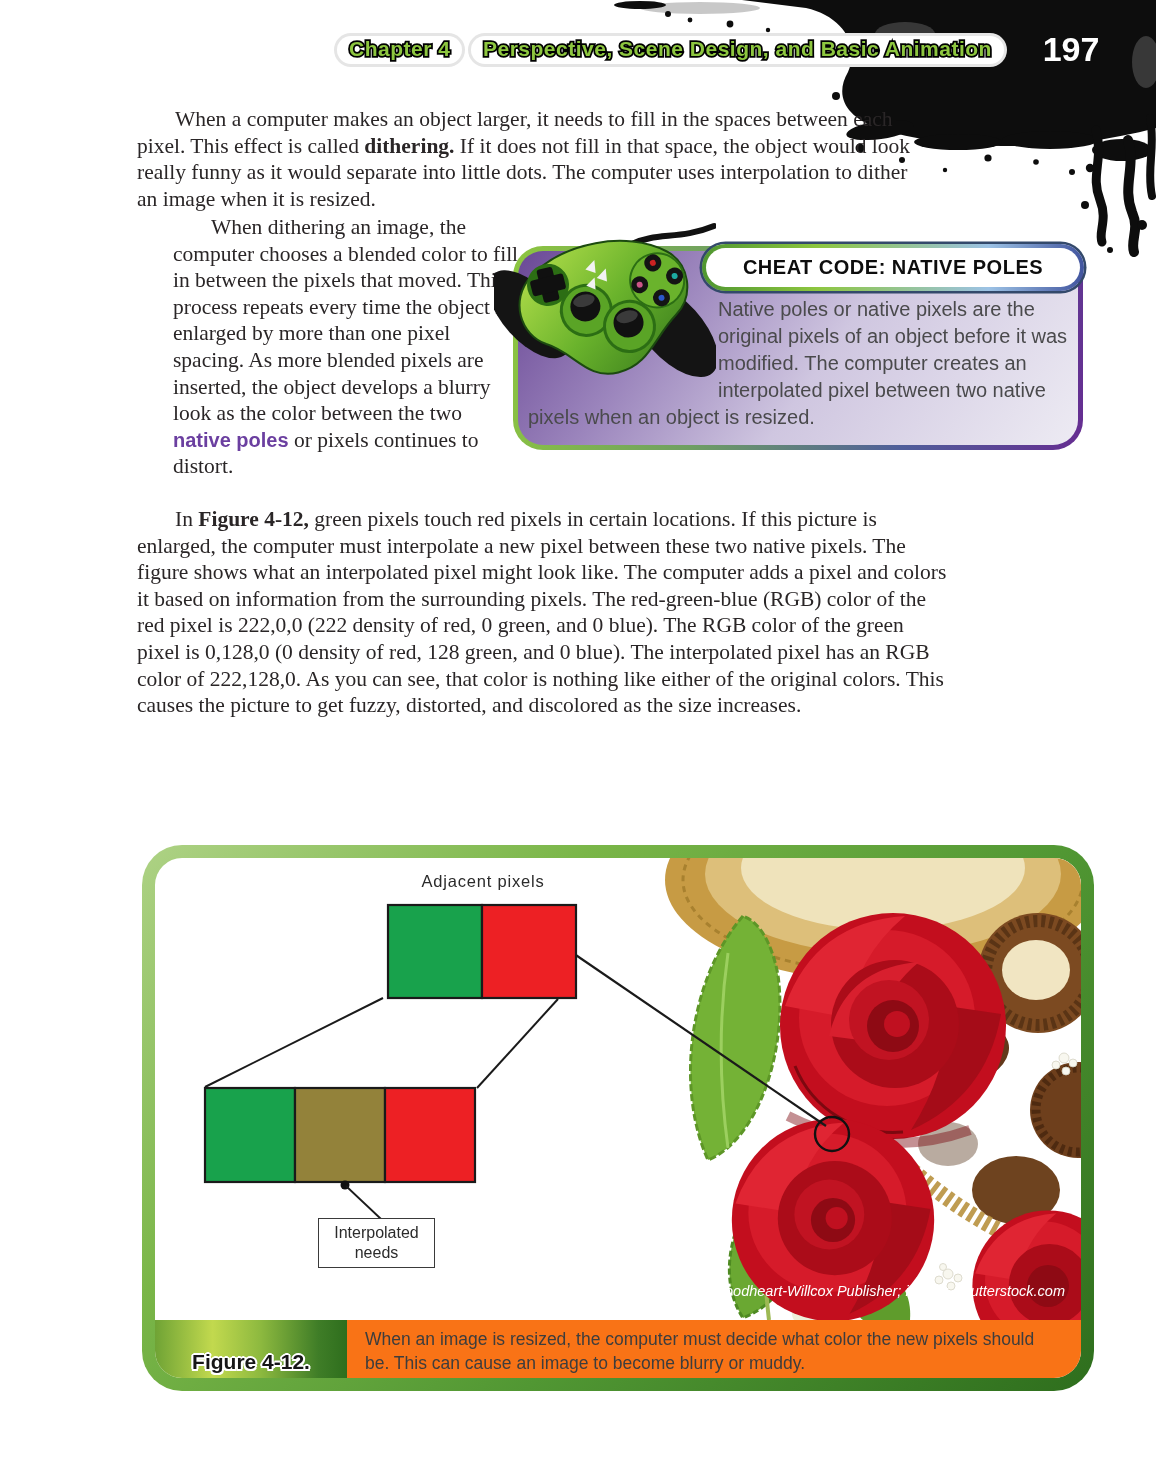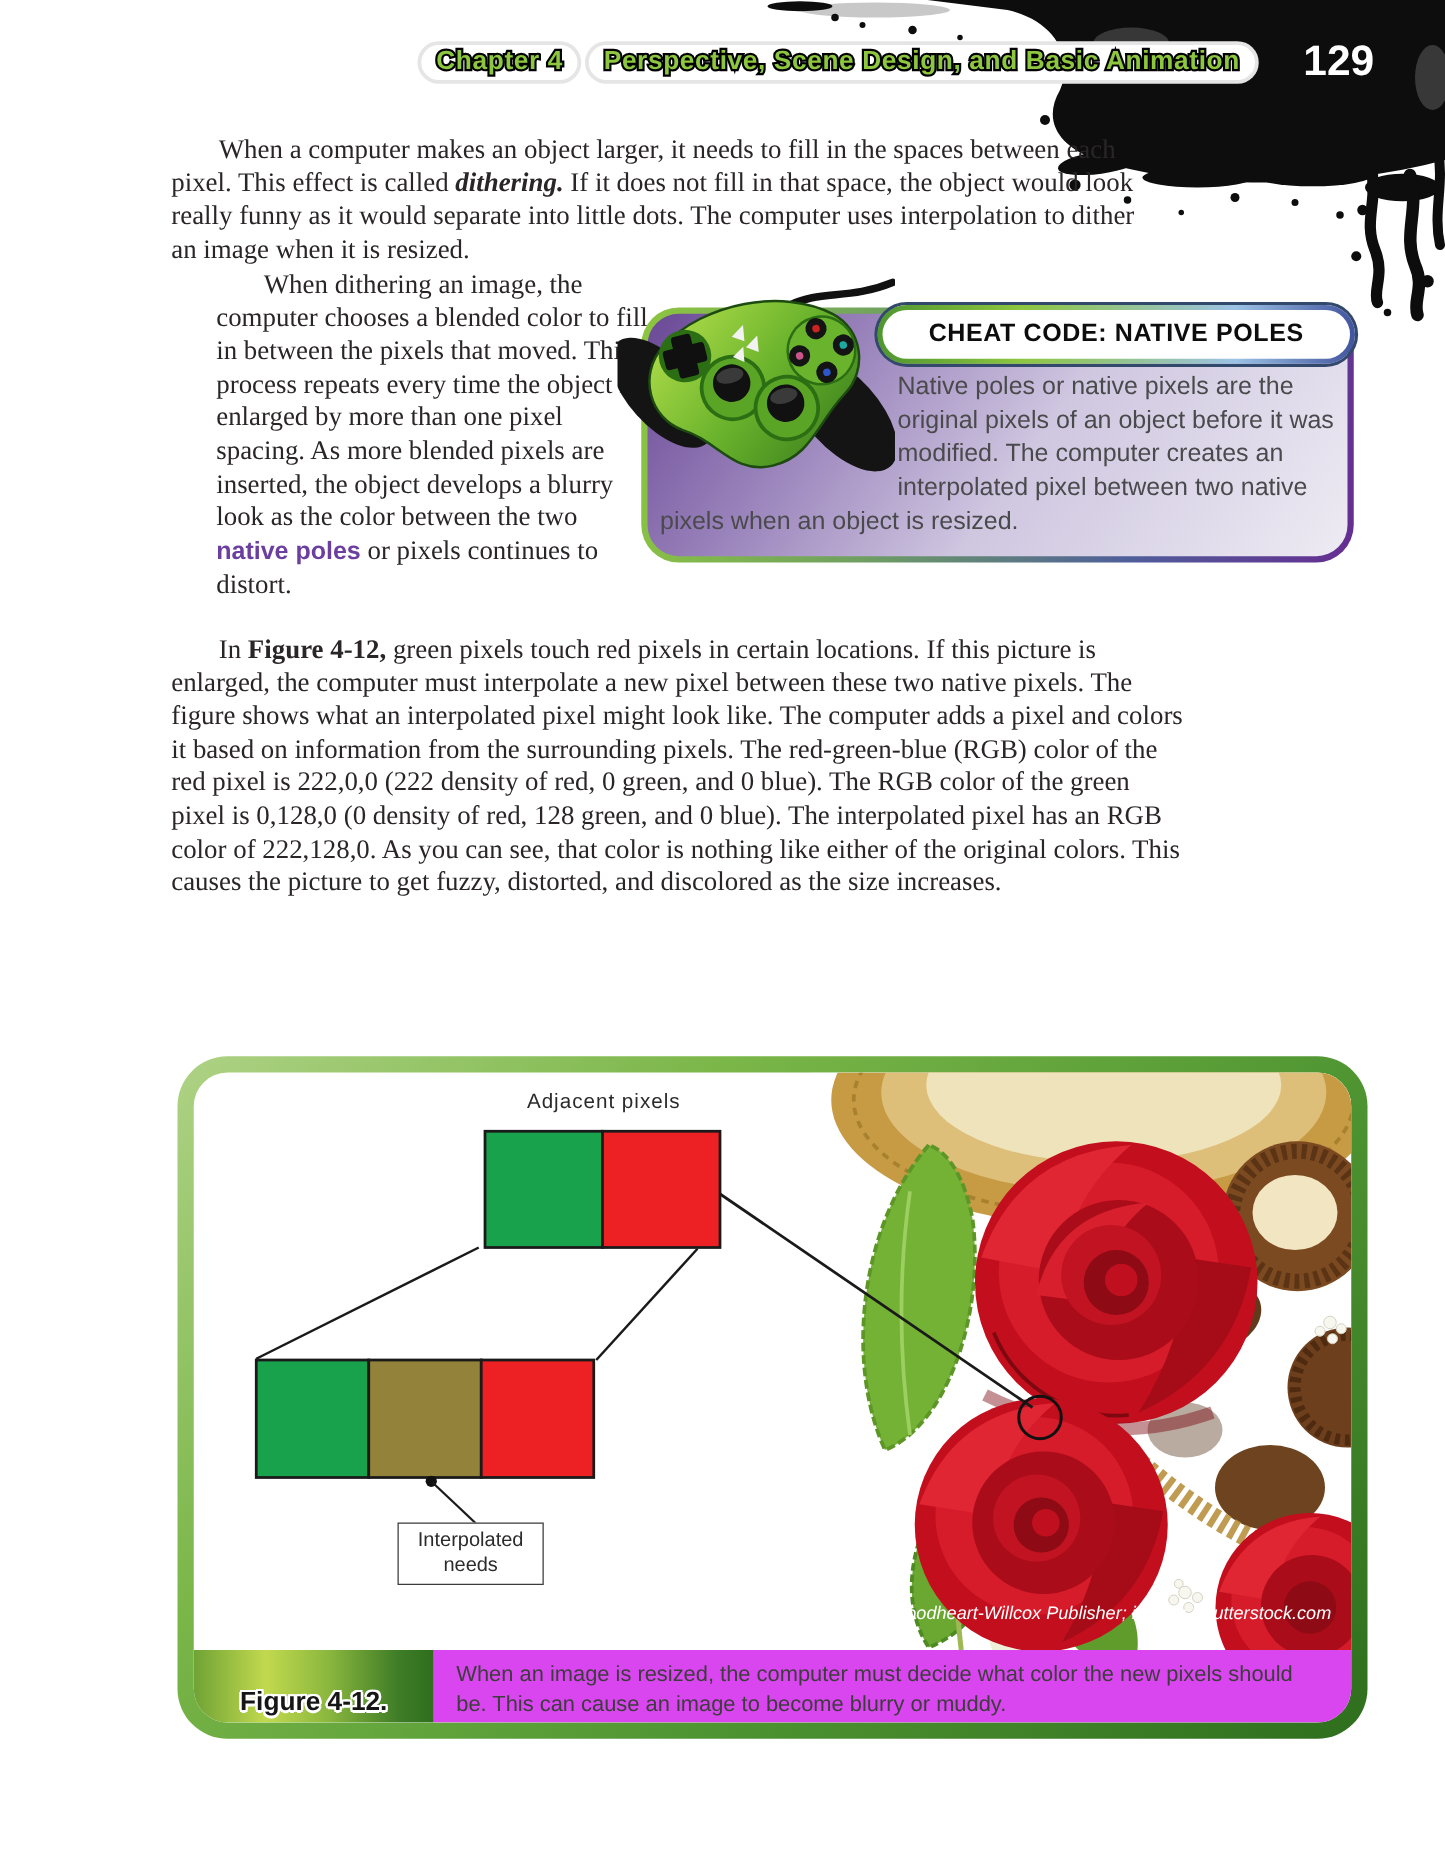--- a/index.html
+++ b/index.html
@@ -14,21 +14,21 @@
   .hdr-pill .txt{font-family:"Liberation Sans",sans-serif;font-weight:800;font-size:21px;
                  color:#8dc63f;-webkit-text-stroke:3.5px #000;paint-order:stroke fill;letter-spacing:.5px;white-space:nowrap;}
   .pill-chapter{left:334px;top:33px;}
   .pill-title{left:468px;top:33px;}
   
   .para{position:absolute;font-size:21.5px;line-height:26.6px;text-align:left;}
   .para .indent{display:inline-block;width:38px;}
   .p1{left:137px;top:106px;width:786px;}
   .p2{left:137px;top:214px;width:352px;margin-left:36px;}
   .p3{left:137px;top:506px;width:812px;}
-  .bi{font-weight:bold;font-style:italic;}
+  .bi{font-weight:bold;}
   .b{font-weight:bold;}
   .term-purple{font-weight:bold;color:#6b3fa0;font-family:"Liberation Sans",sans-serif;font-size:20px;}
   
   .cheat-outer{position:absolute;left:513px;top:246px;width:570px;height:204px;border-radius:30px;
                background:linear-gradient(100deg,#8dc63f 0%,#6f9f62 35%,#4f5e9a 70%,#662d91 100%);
                padding:5px;box-sizing:border-box;z-index:1;}
   .cheat-inner{width:100%;height:100%;border-radius:25px;
                background:linear-gradient(125deg,#6a4896 0%,#9c86bd 28%,#cfc6e0 55%,#edebf3 100%);}
   .cheat-title-pill{position:absolute;left:702px;top:244px;width:382px;height:47px;border-radius:24px;
                     background:linear-gradient(90deg,#4f9630,#8dc63f 30%,#9cc2e5 75%,#41549e 100%);
@@ -52,21 +52,21 @@
               border:1.5px solid #3a3a3a;z-index:4;display:flex;align-items:center;justify-content:center;text-align:center;
               font-family:"Liberation Sans",sans-serif;font-size:16px;line-height:20px;color:#2b2b2b;}
   .credit{position:absolute;right:16px;top:425px;z-index:4;font-family:"Liberation Sans",sans-serif;
           font-style:italic;font-size:14.5px;color:#ffffff;}
   .caption-row{position:absolute;left:0;right:0;bottom:0;height:58px;display:flex;z-index:5;}
   .cap-label{width:192px;display:flex;align-items:center;justify-content:center;
              background:linear-gradient(90deg,#6fa335 0%,#c2d94e 30%,#8db93f 55%,#3f7d27 85%,#2e6e1d 100%);}
   .cap-label .txt{font-family:"Liberation Sans",sans-serif;font-weight:800;font-size:21px;color:#161616;
                   text-shadow:-2px 0 0 #fff,2px 0 0 #fff,0 -2px 0 #fff,0 2px 0 #fff,
                               -1.5px -1.5px 0 #fff,1.5px -1.5px 0 #fff,-1.5px 1.5px 0 #fff,1.5px 1.5px 0 #fff;margin-top:26px;}
-  .cap-gray{flex:1;background:#d946ef;border-radius:0 0 24px 0;padding:7px 26px 0 18px;box-sizing:border-box;
+  .cap-gray{flex:1;background:#f97316;border-radius:0 0 24px 0;padding:7px 26px 0 18px;box-sizing:border-box;
             font-family:"Liberation Sans",sans-serif;font-size:17.5px;line-height:24px;color:#3d3d3d;}
 </style>
 </head>
 <body>
 
 <div class="page">
 
   <svg class="grunge" viewBox="0 0 1156 262">
     <path fill="#0d0d0d" d="M742,0 L1156,0 L1156,128 C1060,154 942,150 878,128 C846,117 834,96 848,72 C860,44 842,16 806,8 Z"></path>
     <ellipse cx="880" cy="130" rx="34" ry="9" fill="#0d0d0d" transform="rotate(-8 880 130)"></ellipse>
@@ -91,21 +91,21 @@
     <path d="M1096,130 C1104,160 1090,175 1100,200 C1108,220 1098,232 1102,242" stroke="#0d0d0d" stroke-width="9" fill="none" stroke-linecap="round"></path>
     <path d="M1128,140 C1136,168 1122,186 1132,212 C1140,230 1130,240 1134,252" stroke="#0d0d0d" stroke-width="10" fill="none" stroke-linecap="round"></path>
     <path d="M1150,118 C1156,148 1146,168 1152,196" stroke="#0d0d0d" stroke-width="8" fill="none" stroke-linecap="round"></path>
     <circle cx="1085" cy="205" r="4" fill="#0d0d0d"></circle>
       <circle cx="1110" cy="250" r="3" fill="#0d0d0d"></circle>
     <circle cx="1142" cy="225" r="5" fill="#0d0d0d"></circle>
       <circle cx="1072" cy="172" r="3" fill="#0d0d0d"></circle>
     <ellipse cx="1146" cy="62" rx="14" ry="26" fill="#8a8a8a" opacity="0.35"></ellipse>
   </svg>
 
-  <div class="pagenum">129</div>
+  <div class="pagenum">197</div>
 
   <div class="hdr-pill pill-chapter">
     <div class="inner">
       <span class="txt">Chapter 4</span>
     </div>
   </div>
   <div class="hdr-pill pill-title">
     <div class="inner">
       <span class="txt">Perspective, Scene Design, and Basic Animation</span>
     </div>

